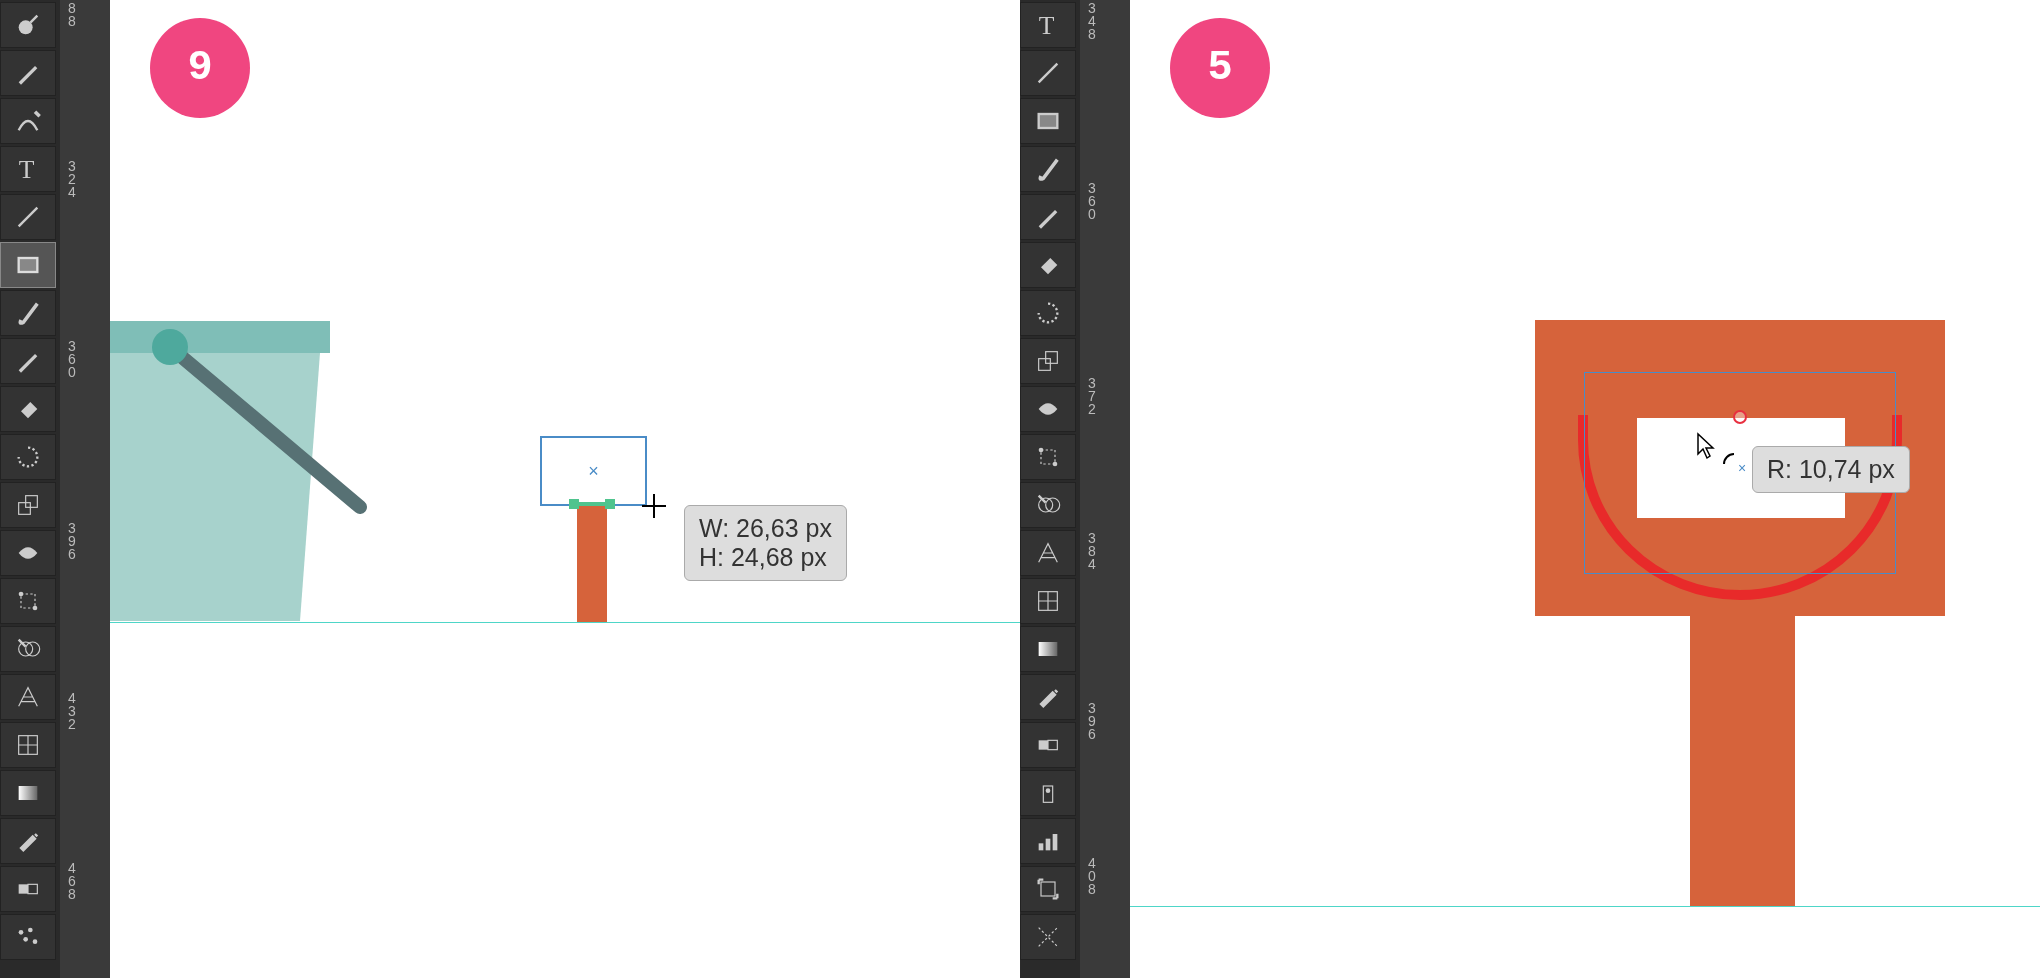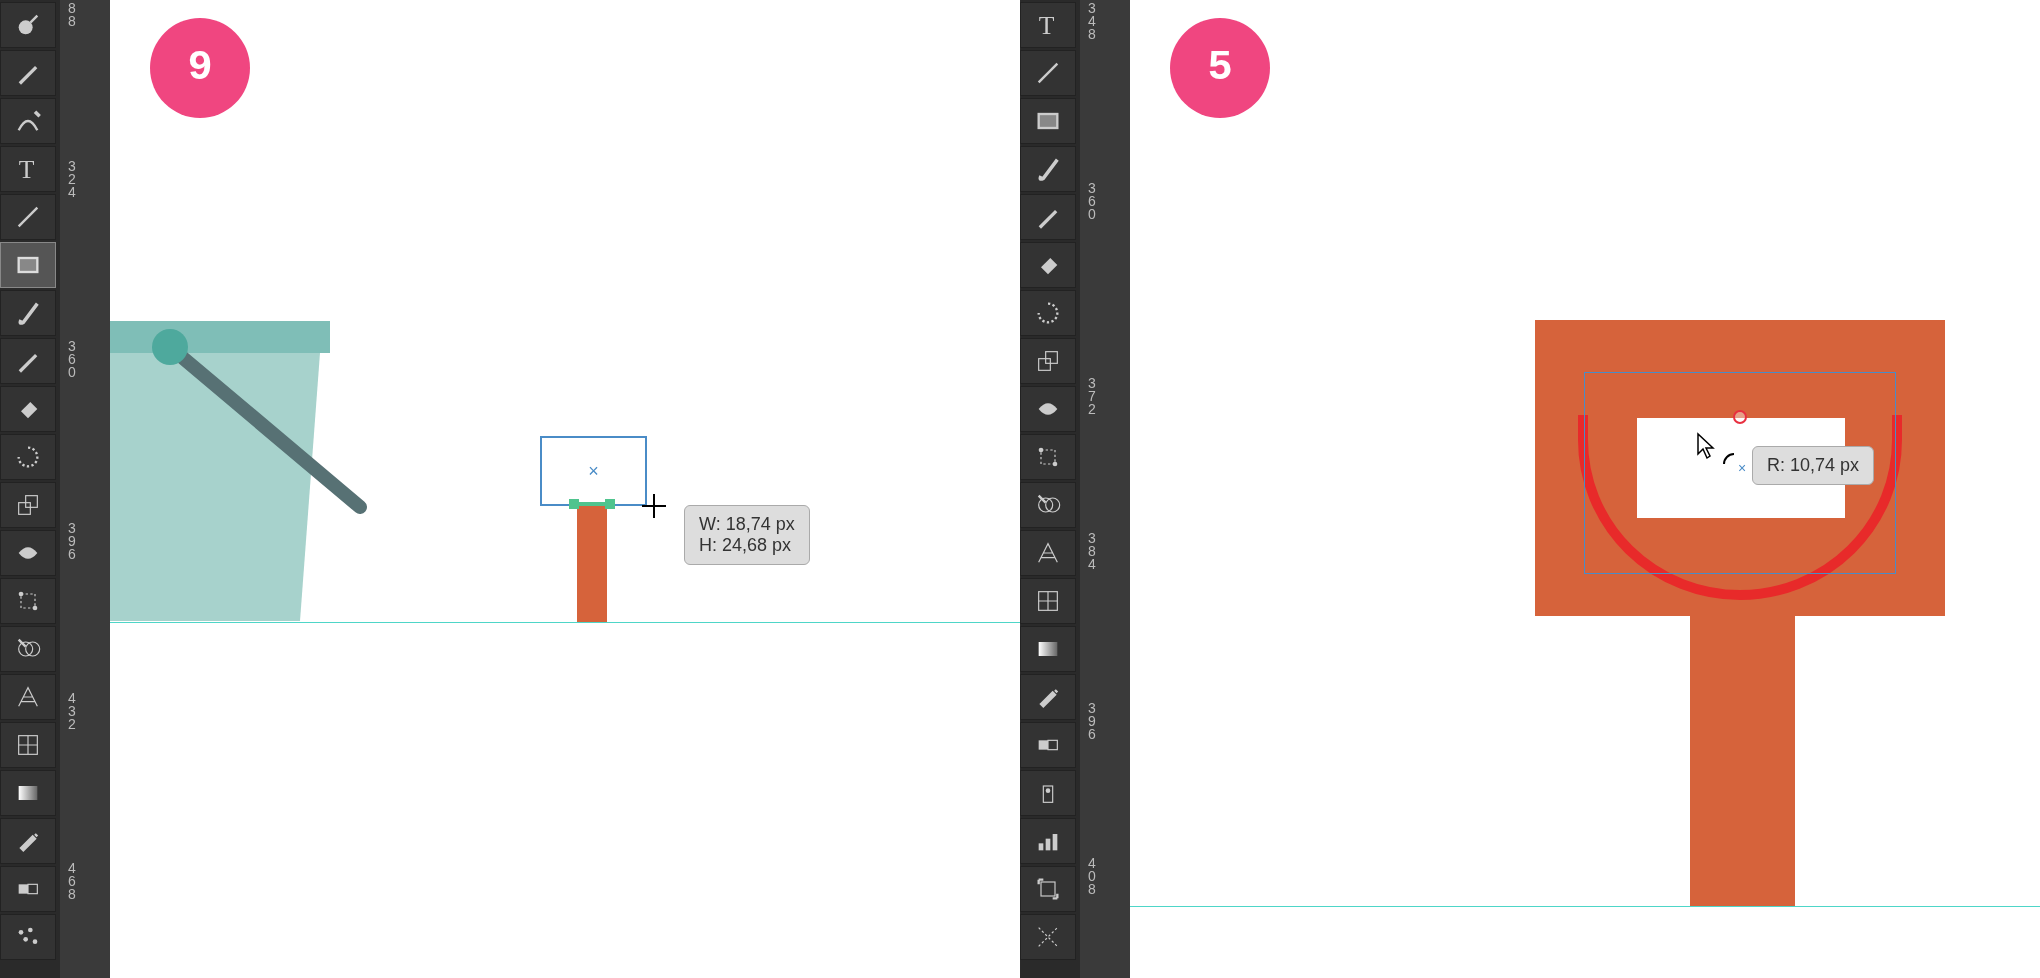--- a/index.html
+++ b/index.html
@@ -101,21 +101,21 @@
       position: absolute;
       left: 0;
       top: 321px;
     }
     .tooltip {
       position: absolute;
       background: #ddd;
       border: 1px solid #aaa;
       border-radius: 6px;
       padding: 8px 14px;
-      font-size: 18px;
+      font-size: 25px;
       color: #333;
       white-space: nowrap;
     }
     .selection-rect {
       position: absolute;
       border: 2px solid #4a8cc7;
       background: rgba(255,255,255,0.9);
     }
     .cross-marker {
       position: absolute;
@@ -333,21 +333,21 @@
     <div class="selection-rect" style="left:430px;top:436px;width:107px;height:70px;">
       <span class="cross-marker" style="position:absolute;left:50%;top:50%;transform:translate(-50%,-50%)">×</span>
     </div>
     <div class="anchor-point" style="left:459px;top:499px"></div>
     <div class="anchor-point" style="left:495px;top:499px"></div>
     <div style="position:absolute;left:465px;top:502px;width:34px;height:4px;background:#4fc48e"></div>
 
     <div class="crosshair" style="left:532px;top:494px"></div>
 
     <div class="tooltip" style="left:574px;top:505px">
-      <div>W: 18,74 px</div>
+      <div>W: 26,63 px</div>
       <div>H: 24,68 px</div>
     </div>
   </div>
 </div>
 
 <div class="panel panel-right">
   <div class="toolbar">
     <div class="tool-btn">
         <svg viewBox="0 0 24 24">
           <text x="4" y="20" font-size="22" fill="#ccc" font-family="serif">T</text>

